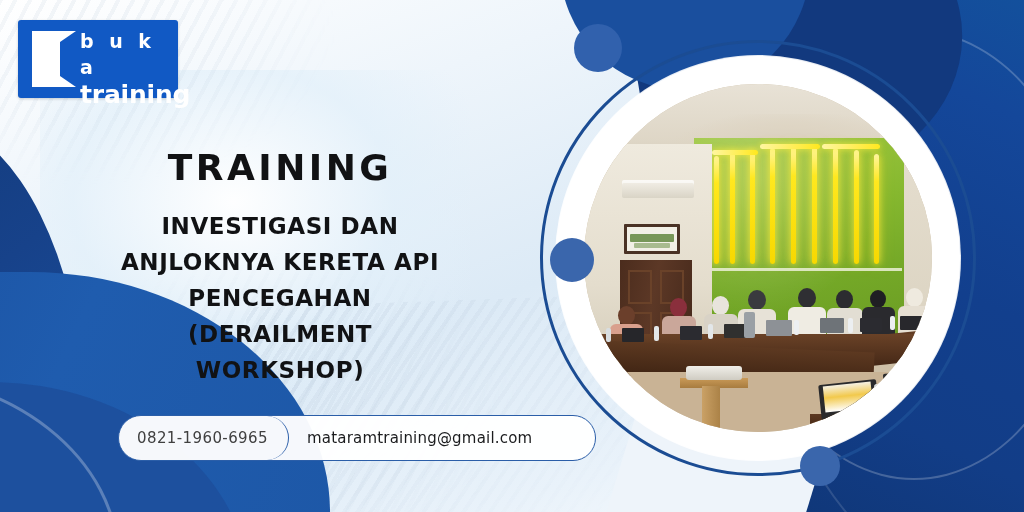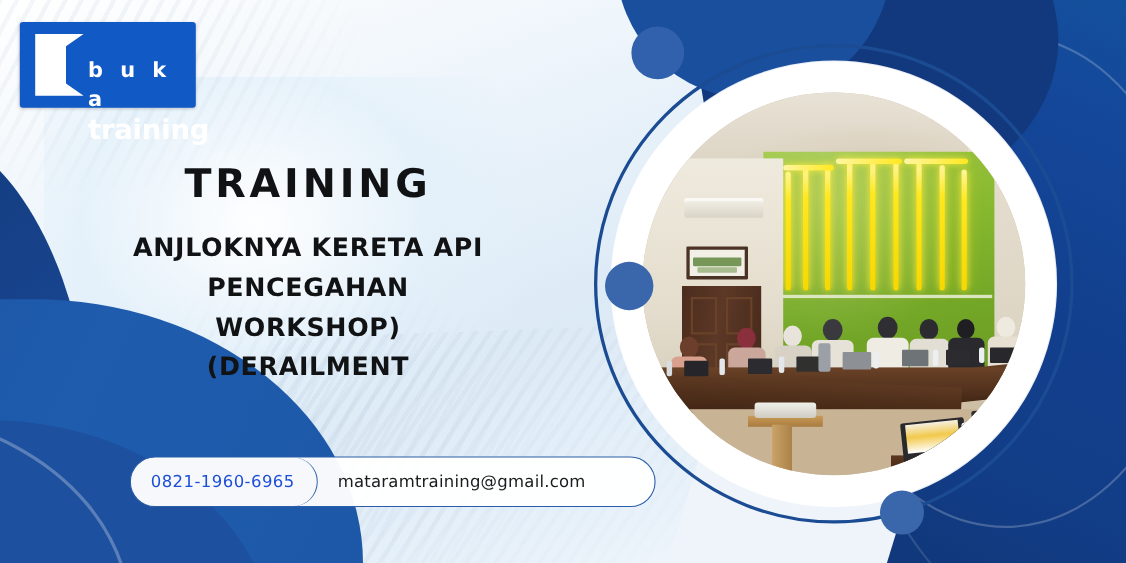--- a/index.html
+++ b/index.html
@@ -231,21 +231,21 @@
   
   .logo {
     position:absolute; left:18px; top:20px; width:160px; height:78px;
     background:#1159c4; border-radius:3px;
     box-shadow:0 1px 3px rgba(0,0,0,.18);
   }
   .logo-mark {
     position:absolute; left:12px; top:9px; width:54px; height:60px;
   }
   .logo-mark svg { display:block; }
-  .logo-txt { position:absolute; left:62px; top:8px; width:94px;margin-top:23px; }
+  .logo-txt { position:absolute; left:62px; top:8px; width:94px; }
   .logo-buka {
     font-size:19px; font-weight:700; color:#ffffff; letter-spacing:4.5px;
     line-height:26px; font-family:"DejaVu Sans", sans-serif;
   }
   .logo-training {
     font-size:25px; font-weight:700; color:#ffffff; letter-spacing:-.2px;
     line-height:28px; margin-top:1px; font-family:"DejaVu Sans", sans-serif;
   }
 
   
@@ -287,21 +287,21 @@
   }
   .reg-btn {
     width:136px; height:40px; margin-left:2px;
     background:#1d4b92; border-radius:20px;
     display:flex; align-items:center; justify-content:center;
     color:#fff; font-size:24px; font-weight:400; letter-spacing:.2px;
     font-family:"DejaVu Sans", sans-serif;
   }
   .reg-phone {
     flex:0 0 auto; padding:0 20px 0 18px;
-    font-size:15px; color:#1d4ed8; letter-spacing:.4px;
+    font-size:15px; color:#404040; letter-spacing:.4px;
     font-family:"DejaVu Sans", sans-serif;
     border-right:1.5px solid #2b5ea8; height:44px;
     display:flex; align-items:center;
     border-radius:0 22px 22px 0;
   }
   .reg-email {
     padding:0 18px;
     font-size:15px; color:#1b1c1e; letter-spacing:.2px;
     font-family:"DejaVu Sans", sans-serif;
   }
@@ -445,24 +445,25 @@
     </div>
     <div class="logo-txt">
       <div class="logo-buka">b u k a</div>
       <div class="logo-training">training</div>
     </div>
   </div>
 
 
   <div class="h-training">TRAINING</div>
   <div class="h-sub">
+    <div>INVESTIGASI DAN</div>
     <div>ANJLOKNYA KERETA API</div>
     <div>PENCEGAHAN</div>
+    <div>(DERAILMENT</div>
     <div>WORKSHOP)</div>
-    <div>(DERAILMENT</div>
   </div>
 
   <div class="reg-bar">
     <div class="reg-phone">0821-1960-6965</div>
     <div class="reg-email">mataramtraining@gmail.com</div>
   </div>
 
 </div>
 
 </body></html>

